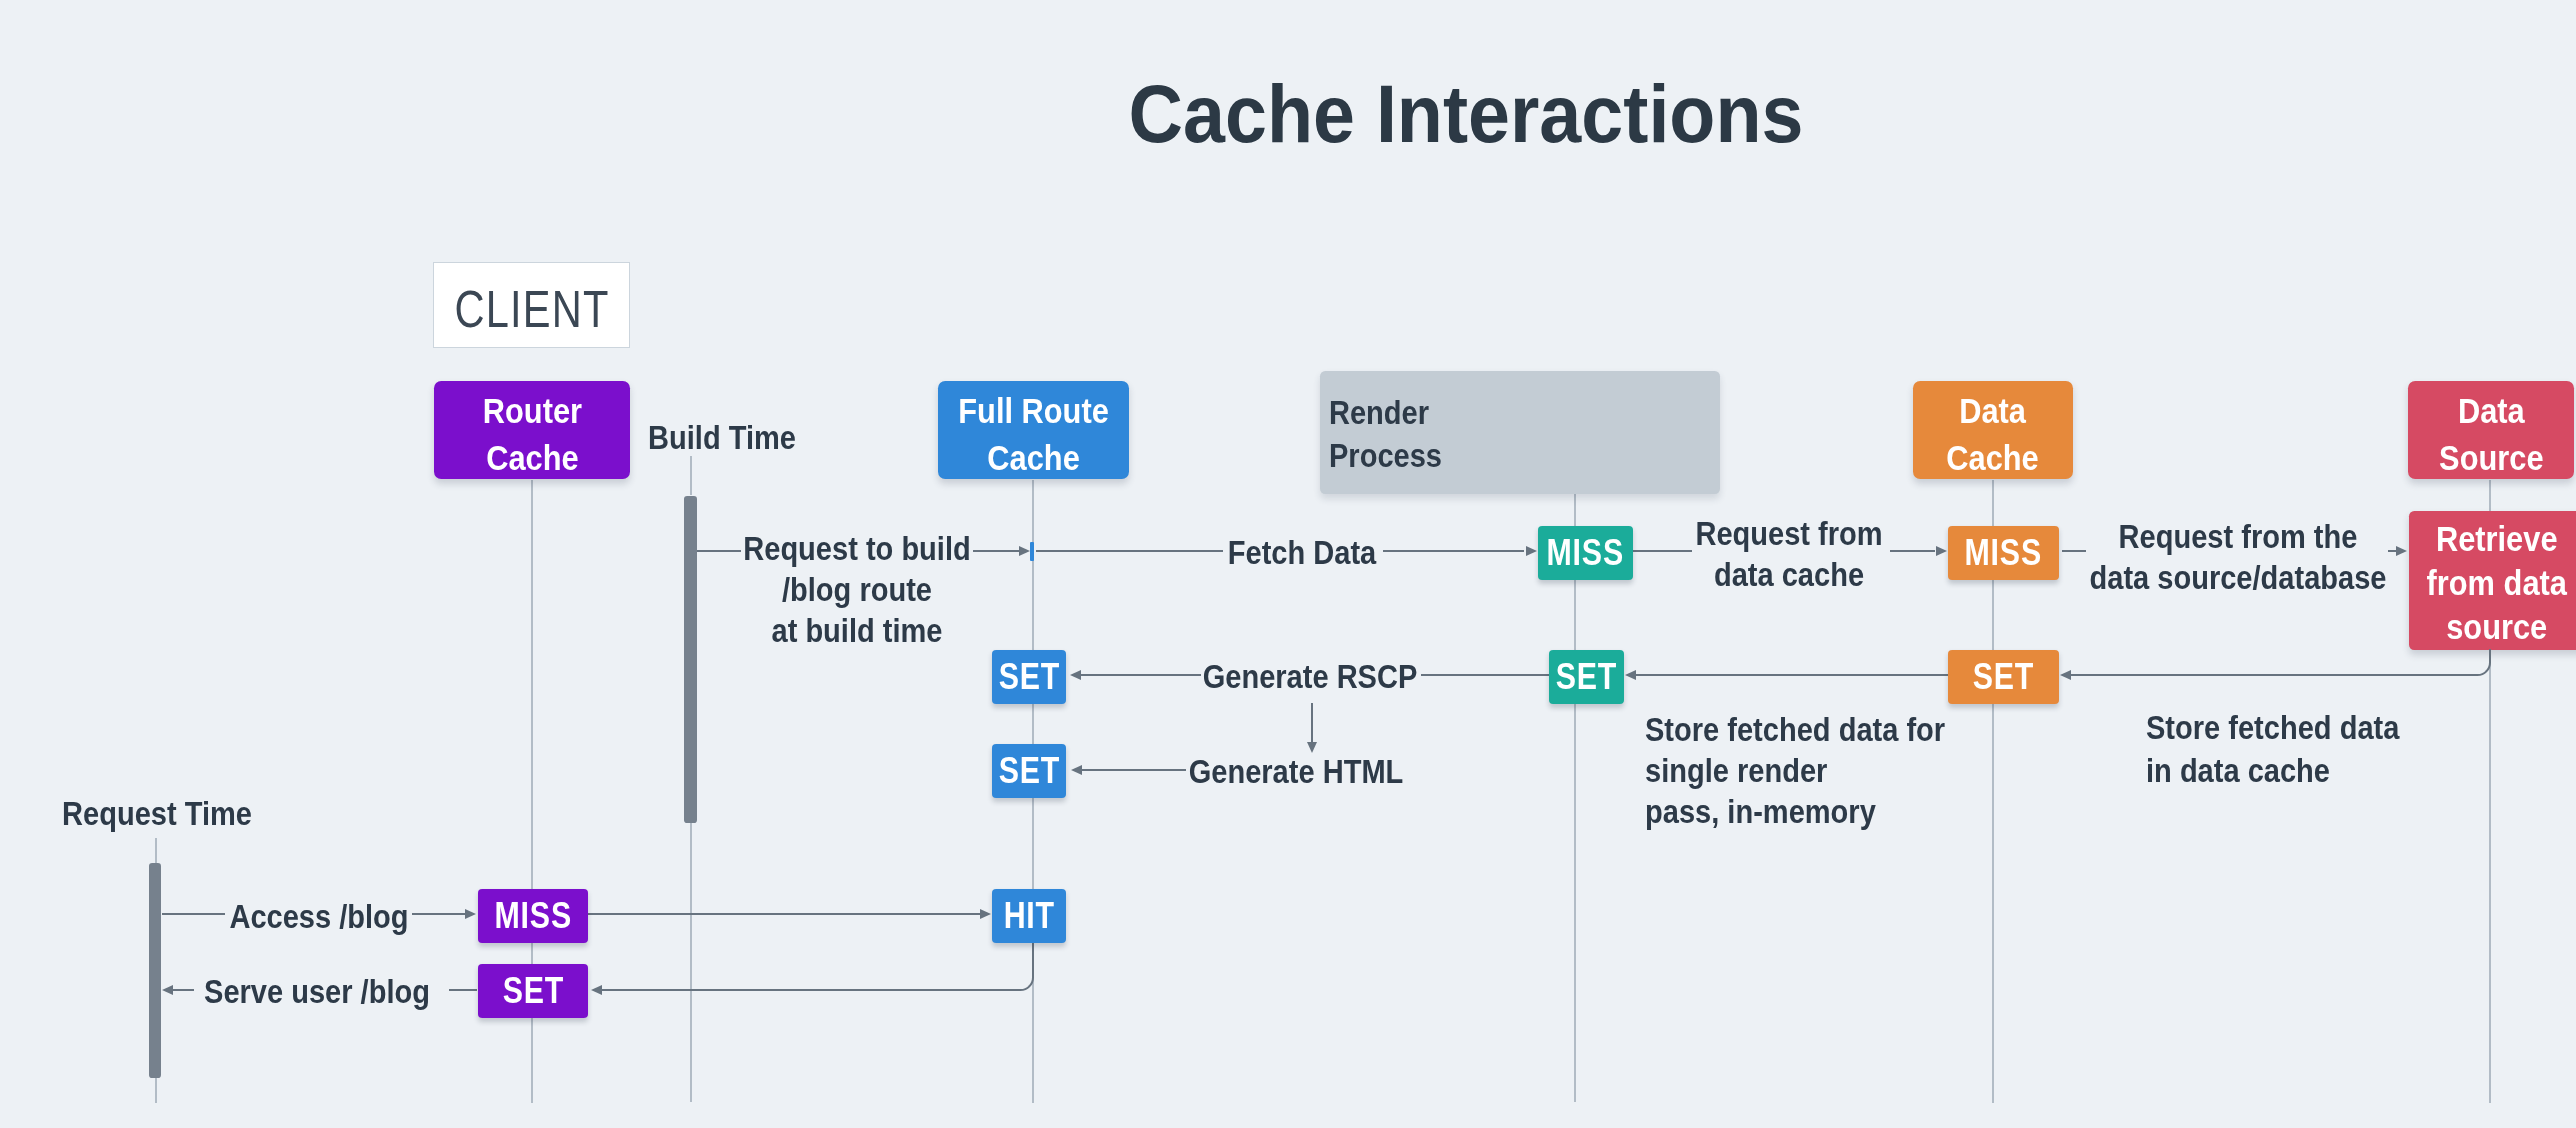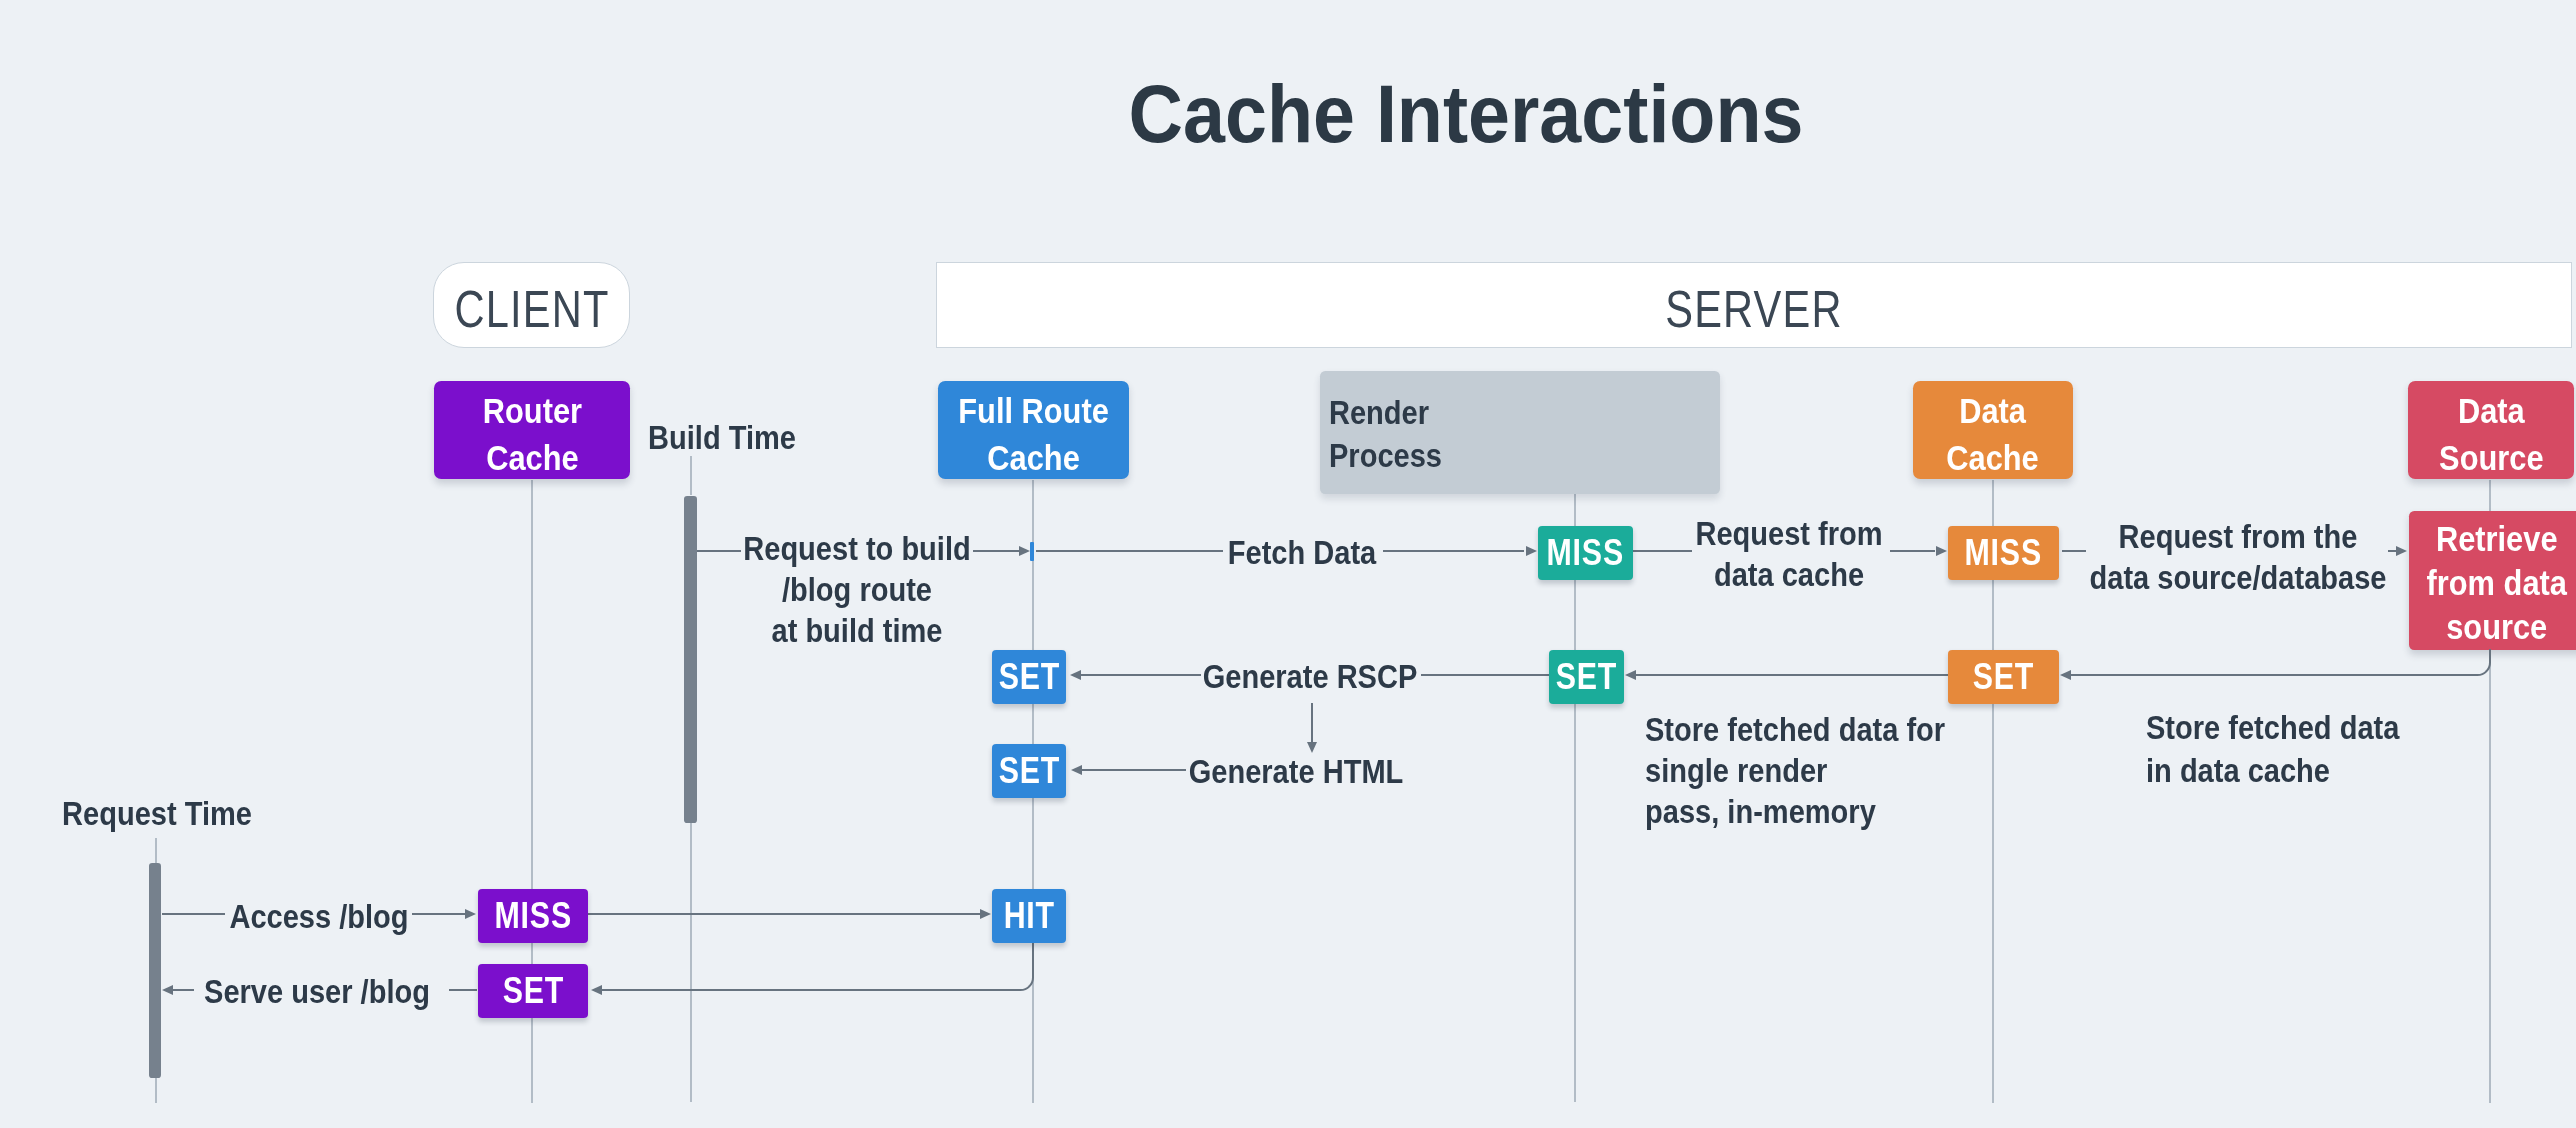--- a/index.html
+++ b/index.html
@@ -84,25 +84,22 @@
   <div class="lifeline" style="left:690px; top:822px; height:280px;"></div>
   <div class="lifeline" style="left:1032px; top:480px;  height:623px;"></div>
   <div class="lifeline" style="left:1574px; top:485px;  height:617px;"></div>
   <div class="lifeline" style="left:1992px; top:480px;  height:623px;"></div>
   <div class="lifeline" style="left:2489px; top:480px;  height:623px;"></div>
   <div class="lifeline" style="left:155px;  top:838px; height:265px;"></div>
 
   <div class="bar" style="left:684px; top:496px;  width:13.4px; height:327px;"></div>
   <div class="bar" style="left:149px;  top:863px; width:12.4px; height:215px;"></div>
 
-  <div class="whitebox" style="left:433px; top:262px; width:197px; height:86px;border-radius:31px;">
+  <div class="whitebox" style="left:433px; top:262px; width:197px; height:86px;">
     <span class="txt lane-label">CLIENT</span>
-  </div>
-  <div class="whitebox" style="left:936px; top:262px; width:1636px; height:86px;">
-    <span class="txt lane-label">SERVER</span>
   </div>
 
   <div class="panel" style="left:1320px; top:371px; width:400px; height:123px;"></div>
   <div class="panel-label" style="left:1329px; top:434px;">Render
 Process</div>
 
   <div class="node" style="left:434px; top:381px; width:196px; height:98px; background:var(--purple,#7b0fcc);">
     <span class="txt node-label">Router
 Cache</span>
   </div>

